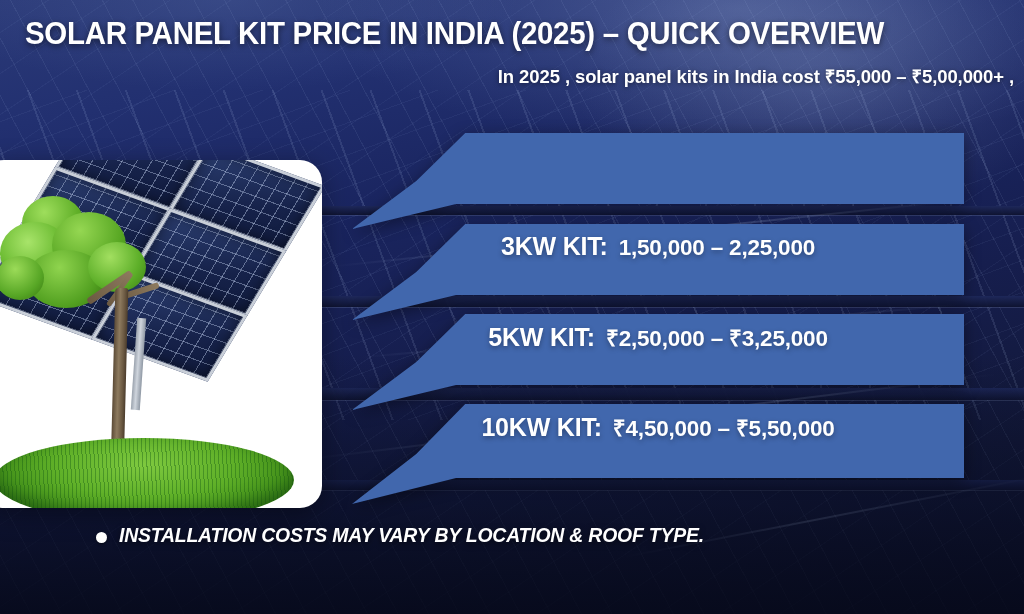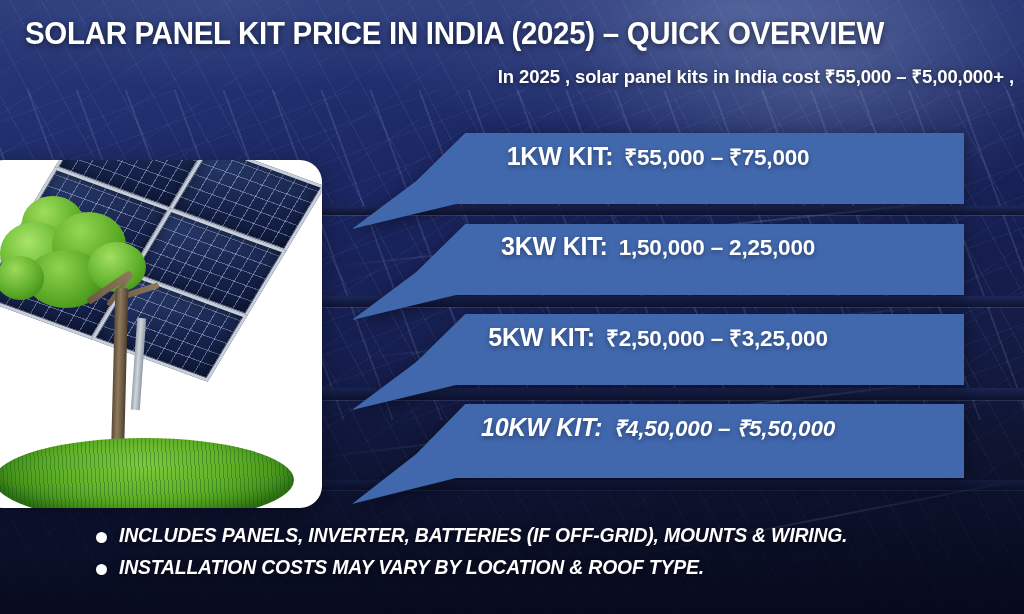--- a/index.html
+++ b/index.html
@@ -245,54 +245,46 @@
       <div class="branch" style="left:108px;top:138px;width:52px;height:7px;transform:rotate(-34deg);"></div>
       <div class="branch" style="left:134px;top:136px;width:46px;height:6px;transform:rotate(-18deg);"></div>
       <div class="branch" style="left:128px;top:142px;width:40px;height:5px;transform:rotate(-54deg);"></div>
       <div class="trunk"></div>
       <div class="grass"></div>
     </div>
   </div>
 
   <div class="ribbon" style="left:352px;top:133px;width:612px;height:96px;">
     <div class="shape"></div>
-    <div class="rtext">
-      <span class="kw">1KW KIT:&nbsp;</span>
-      <span class="val">₹55,000 – ₹75,000</span>
-    </div>
   </div>
 
   <div class="ribbon" style="left:352px;top:224px;width:612px;height:96px;">
     <div class="shape"></div>
     <div class="rtext">
       <span class="kw">3KW KIT:&nbsp;</span>
       <span class="val">1,50,000 –  2,25,000</span>
     </div>
   </div>
 
   <div class="ribbon" style="left:352px;top:314px;width:612px;height:96px;">
     <div class="shape"></div>
     <div class="rtext">
       <span class="kw">5KW KIT:&nbsp;</span>
       <span class="val">₹2,50,000 – ₹3,25,000</span>
     </div>
   </div>
 
-  <div class="ribbon" style="left:352px;top:404px;width:612px;height:100px;font-style:italic;">
+  <div class="ribbon" style="left:352px;top:404px;width:612px;height:100px;">
     <div class="shape"></div>
     <div class="rtext">
       <span class="kw">10KW KIT:&nbsp;</span>
       <span class="val">₹4,50,000 – ₹5,50,000</span>
     </div>
   </div>
 
   <div class="bullets">
     <div class="bullet">
       <div class="dot"></div>
-      <div class="btext">INCLUDES PANELS, INVERTER, BATTERIES (IF OFF-GRID), MOUNTS &amp; WIRING.</div>
-    </div>
-    <div class="bullet">
-      <div class="dot"></div>
       <div class="btext">INSTALLATION COSTS MAY VARY BY LOCATION &amp; ROOF TYPE.</div>
     </div>
   </div>
 
 </div>
 
 </body></html>

